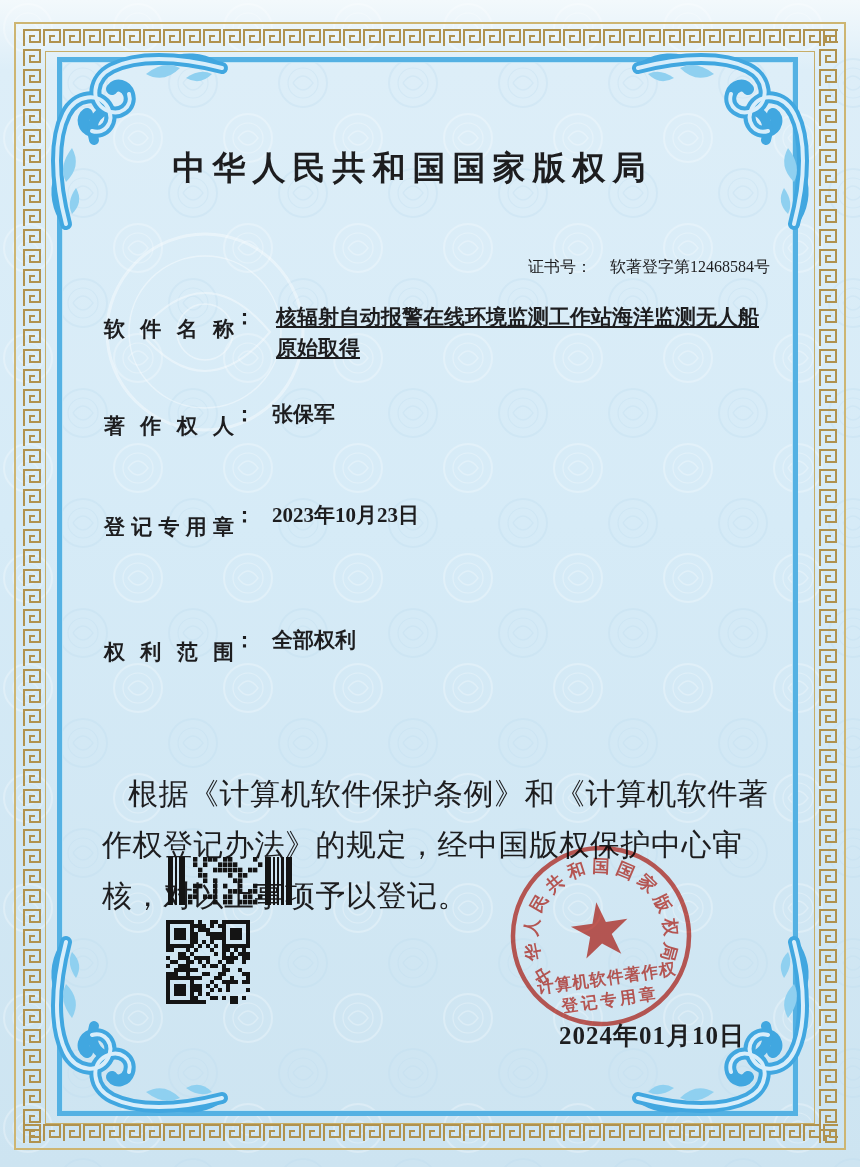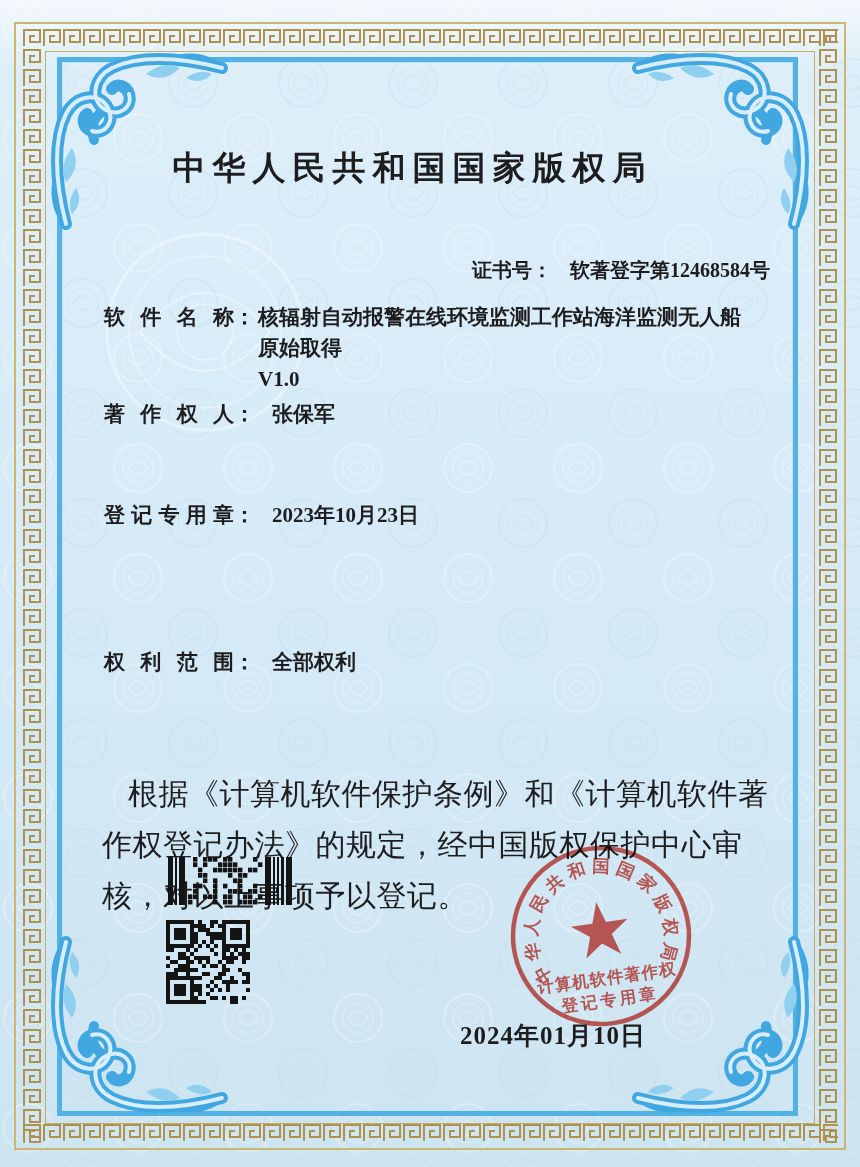--- a/index.html
+++ b/index.html
@@ -18,31 +18,31 @@
   .band.left{left:22px;top:28px;width:20px;height:1115px;}
   .band.right{left:818px;top:28px;width:20px;height:1115px;}
   .frame-innerline{position:absolute;left:45px;top:51px;right:45px;bottom:43px;border:1.5px solid #c6ad68;z-index:2;}
   .blue-rect{position:absolute;left:57px;top:57px;width:731px;height:1049px;border:5px solid #54b1e3;box-shadow:inset 0 0 0 1px #bfe4f6;z-index:2;}
   .flourishes{z-index:3;}
   .content{position:absolute;left:0;top:0;width:860px;height:1167px;z-index:4;}
   .authority{position:absolute;left:40px;top:146px;width:745px;text-align:center;
     font-size:33px;font-weight:bold;letter-spacing:7px;}
   .cert-title{position:absolute;left:40px;top:196px;width:745px;text-align:center;
     font-size:42px;font-weight:bold;letter-spacing:1px;}
-  .certno{position:absolute;right:90px;top:257px;font-size:20px;font-weight:bold;white-space:nowrap;}
+  .certno{position:absolute;right:90px;top:257px;font-size:16px;font-weight:normal;white-space:nowrap;}
   .certno .v{margin-left:18px;}
   .row{position:absolute;left:104px;font-size:21px;font-weight:bold;white-space:nowrap;line-height:31px;}
-  .flabel{display:inline-block;width:130px;text-align:justify;text-align-last:justify;vertical-align:top;}
+  .flabel{display:inline-block;width:130px;text-align:justify;text-align-last:justify;vertical-align:top;margin-top:12px;}
   .colon{vertical-align:top;}
   .val{margin-left:17px;vertical-align:top;text-align:center;}
-  .vblock{display:inline-block;margin-left:3px;vertical-align:top;white-space:nowrap;}
+  .vblock{display:inline-block;margin-left:21px;vertical-align:top;white-space:nowrap;text-decoration:underline;}
   .vline{display:block;line-height:31px;}
   .statement{position:absolute;left:102px;top:768px;width:694px;font-size:30px;font-weight:normal;
     line-height:51px;text-indent:26px;letter-spacing:0.5px;z-index:4;}
-  .issue-date{position:absolute;left:460px;top:1019px;width:285px;text-align:left;
+  .issue-date{position:absolute;left:460px;top:1019px;width:285px;text-align:right;
     font-size:25px;font-weight:bold;z-index:5;letter-spacing:1px;}
   .codebox{position:absolute;z-index:4;}
   #barcode-svg{left:168px;top:857px;}
   #qr-svg{left:166px;top:920px;}
   .seal{position:absolute;left:501px;top:836px;width:200px;height:200px;z-index:5;
     opacity:.88;mix-blend-mode:multiply;}
 </style>
 </head>
 <body>
 
@@ -124,35 +124,34 @@
     <div class="authority">中华人民共和国国家版权局</div>
 
     <div class="certno">
       <span>证书号</span><span>：</span><span class="v">软著登字第12468584号</span>
     </div>
 
     <div class="row" style="top:302px">
       <span class="flabel">软件名称</span><span class="colon">：</span><span class="vblock">
         <span class="vline">核辐射自动报警在线环境监测工作站海洋监测无人船</span>
         <span class="vline">原始取得</span>
-        <span class="vline">V1.0</span>
       </span>
     </div>
 
     <div class="row" style="top:399px">
       <span class="flabel">著作权人</span><span class="colon">：</span><span class="val">张保军</span>
     </div>
 
     <div class="row" style="top:500px">
       <span class="flabel">登记专用章</span><span class="colon">：</span><span class="val">2023年10月23日</span>
     </div>
 
 
 
-    <div class="row" style="top:647px">
+    <div class="row" style="top:625px">
       <span class="flabel">权利范围</span><span class="colon">：</span><span class="val">全部权利</span>
     </div>
 
 
     <div class="statement">根据《计算机软件保护条例》和《计算机软件著作权登记办法》的规定，经中国版权保护中心审核，对以上事项予以登记。</div>
 
     <div class="issue-date">2024年01月10日</div>
   </div>
 
   <svg id="barcode-svg" class="codebox" width="132" height="48">

